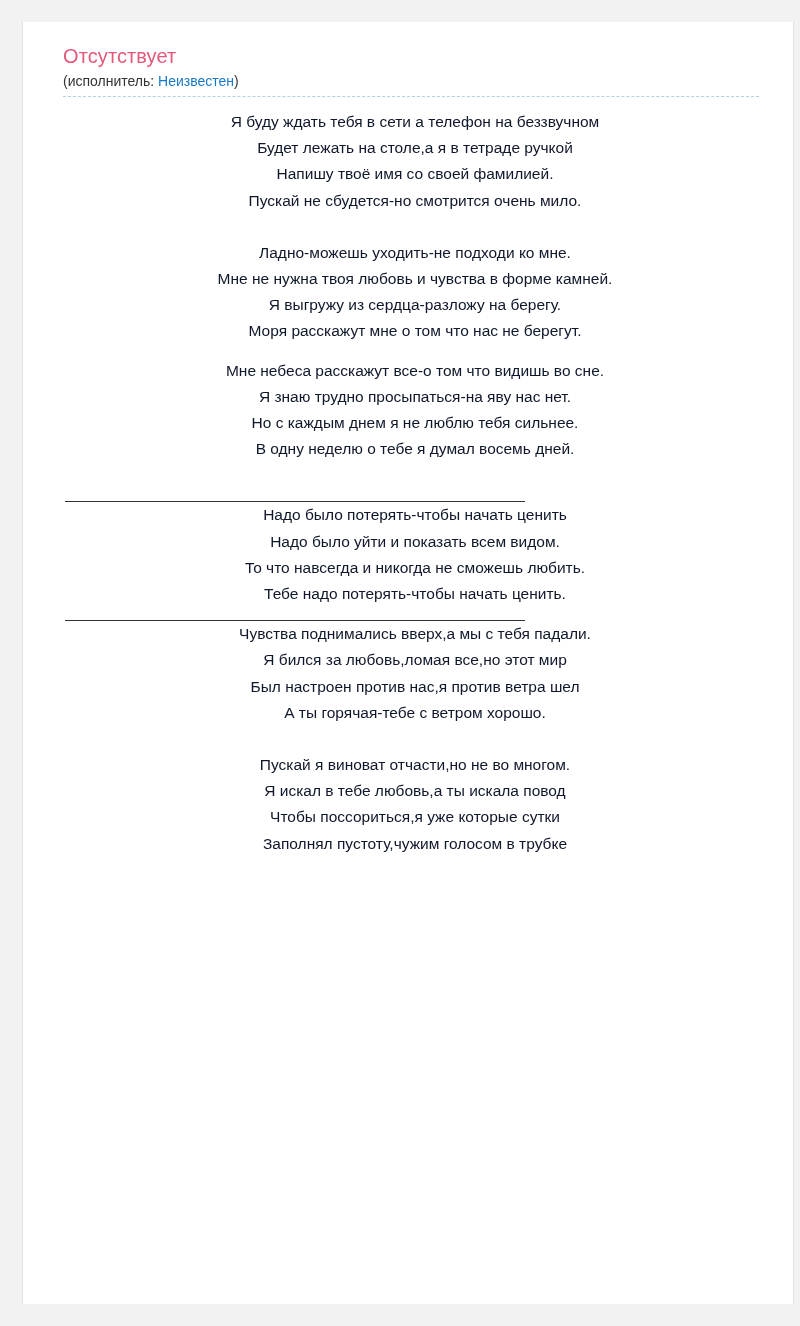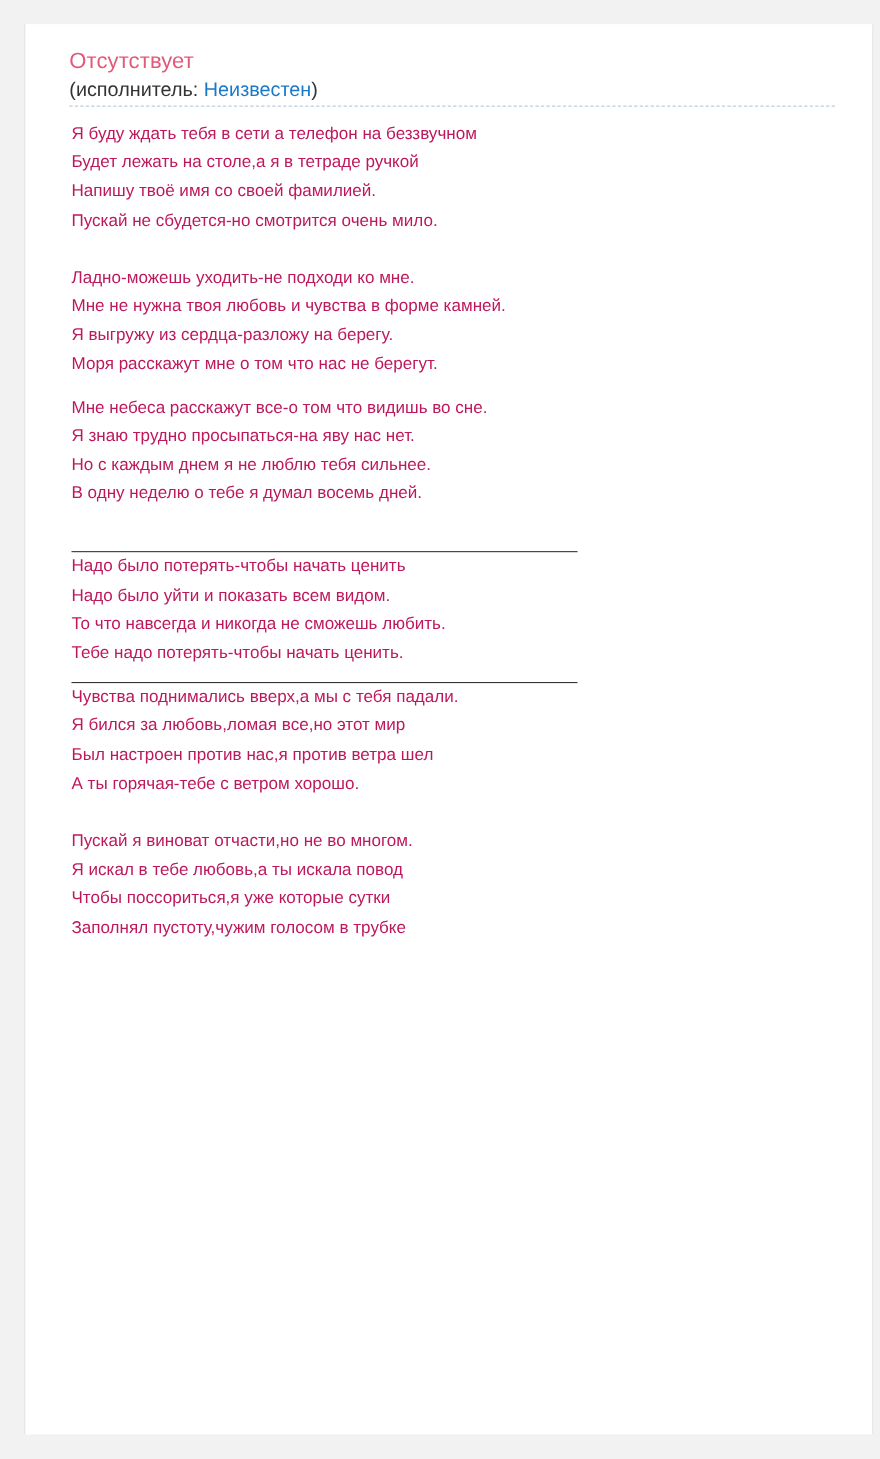--- a/index.html
+++ b/index.html
@@ -37,41 +37,42 @@
   .song-title {
     color: #e3597a;
     font-size: 20px;
     line-height: 24px;
     font-weight: normal;
     margin: 0 0 4px 20px;
     letter-spacing: 0.1px;
   }
   .artist-line {
     margin: 0 0 6px 20px;
-    font-size: 18px;
+    font-size: 14px;
     color: #333333;
     line-height: 18px;
   }
   .artist-link {
     color: #1a79c7;
     text-decoration: none;
   }
   .divider {
     margin: 0 6px 12px 20px;
     border: none;
     border-top: 1px dashed #b9cfe0;
     height: 0;
   }
   .lyrics {
     margin: 0 0 0 22px;
     font-size: 15.5px;
     line-height: 26.2px;
-    color: #be185d;
+    color: #0f172a;
     white-space: pre-wrap;
     font-family: "Liberation Sans", sans-serif;
+    text-align: center;
   }
   .hr-line {
     width: 460px;
     margin: 0 0 0 22px;
     border: none;
     border-top: 1px solid #333;
     height: 0;
   }
   .blk { margin-bottom: 0; }
   .gap-sm { height: 13px; }

